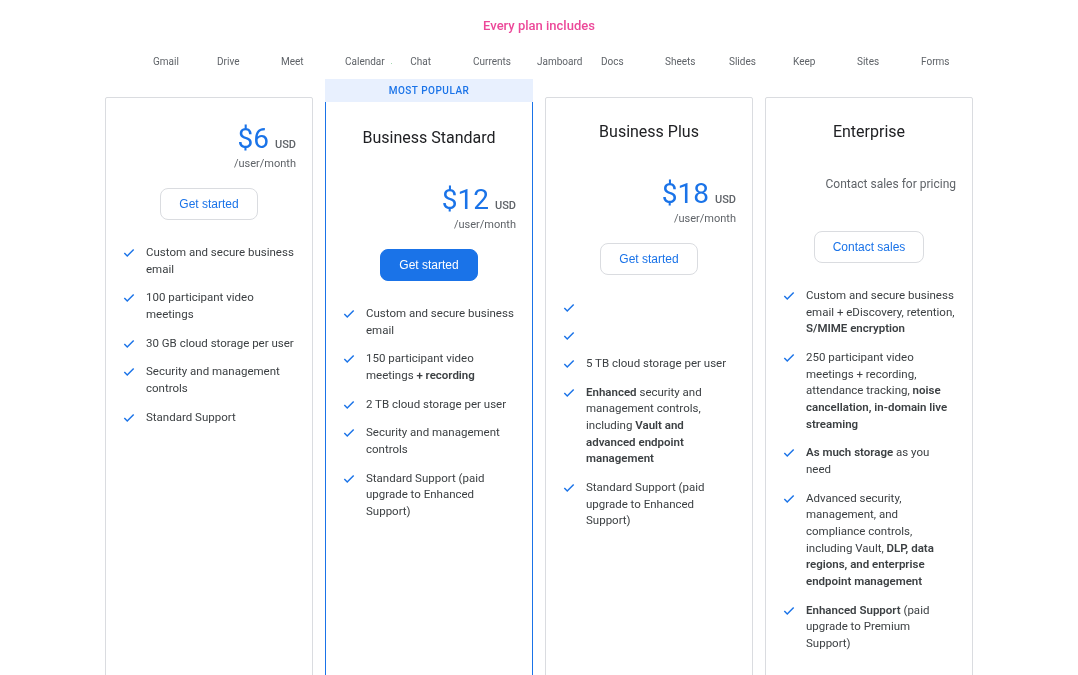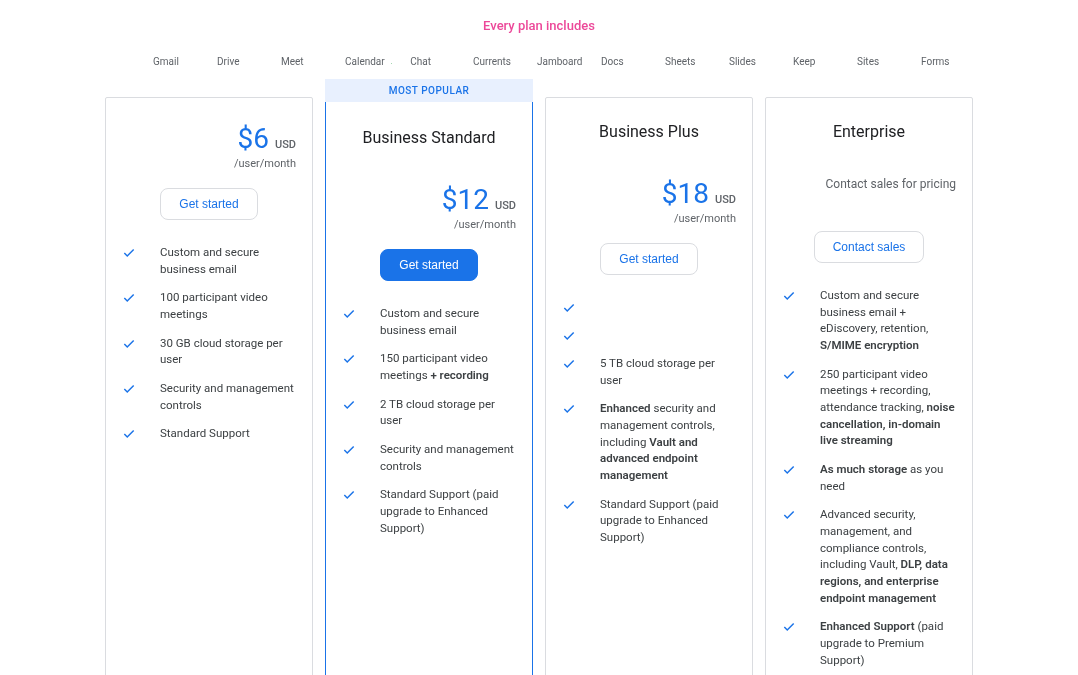--- a/index.html
+++ b/index.html
@@ -16,21 +16,21 @@
 .plan.popular .plan-inner{margin-top:24px}
 .plan-title{text-align:center;font-size:16px;color:#202124;font-weight:400;margin-bottom:36px}
 .price-block{text-align:right;margin-bottom:18px}
 .price{color:#1a73e8;font-size:28px;font-weight:400}
 .currency{color:#5f6368;font-size:11px;font-weight:500;margin-left:2px}
 .per{color:#5f6368;font-size:11px;margin-top:2px}
 .contact-pricing{text-align:right;font-size:12px;color:#5f6368;margin:32px 0 40px}
 .btn{display:block;margin:0 auto 24px;padding:8px 18px;font-size:12px;border-radius:8px;border:1px solid #dadce0;background:#fff;color:#1a73e8;cursor:pointer;font-weight:500}
 .btn.primary{background:#1a73e8;color:#fff;border-color:#1a73e8}
 .features{list-style:none;padding:0}
-.features li{display:flex;gap:24px;font-size:11.5px;color:#3c4043;line-height:1.45;margin-bottom:12px}
+.features li{display:flex;gap:10px;font-size:11.5px;color:#3c4043;line-height:1.45;margin-bottom:12px}
 .check{flex-shrink:0;color:#1a73e8;width:14px;height:14px;margin-top:2px}
 .ft strong{font-weight:600}
 </style>
 </head>
 <body>
 
 <div class="header-text">Every plan includes</div>
 
 <div class="apps-row">
     <div class="app-item">

